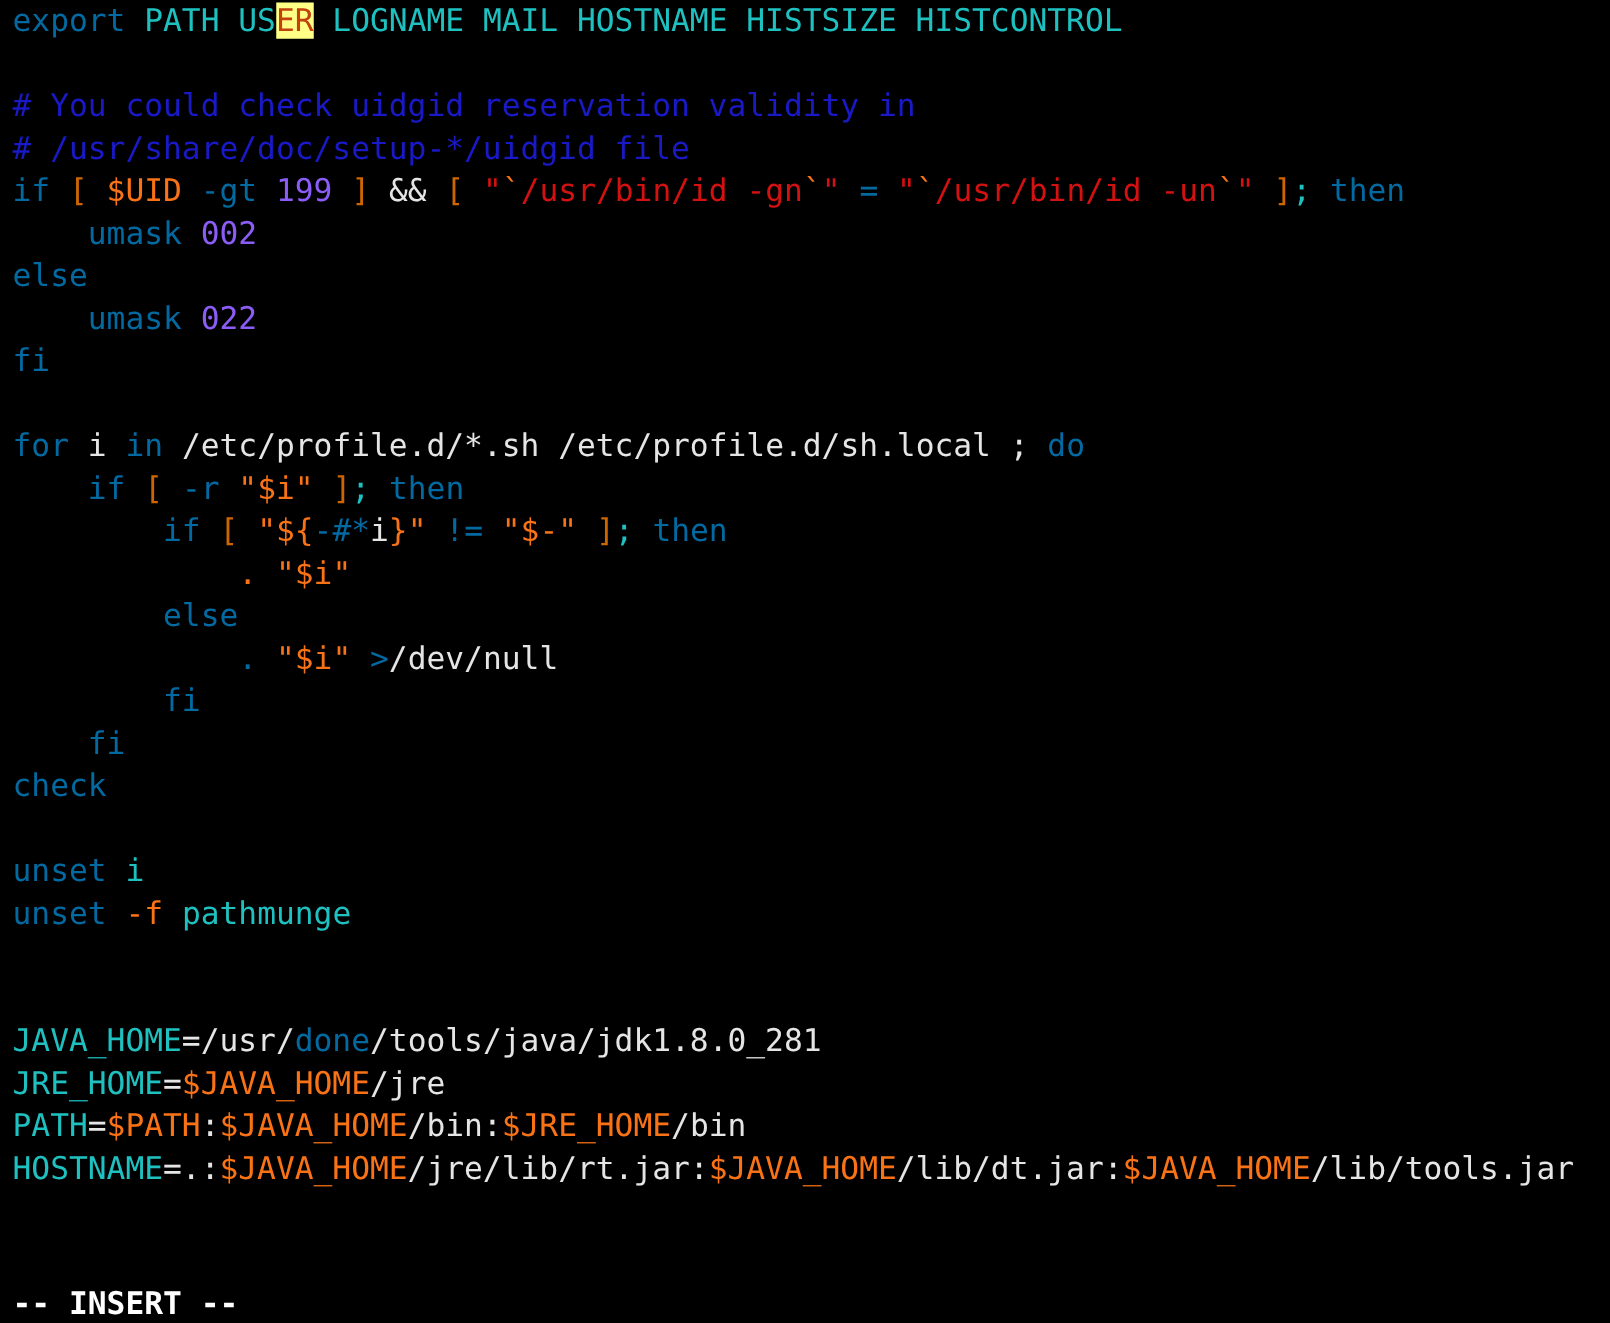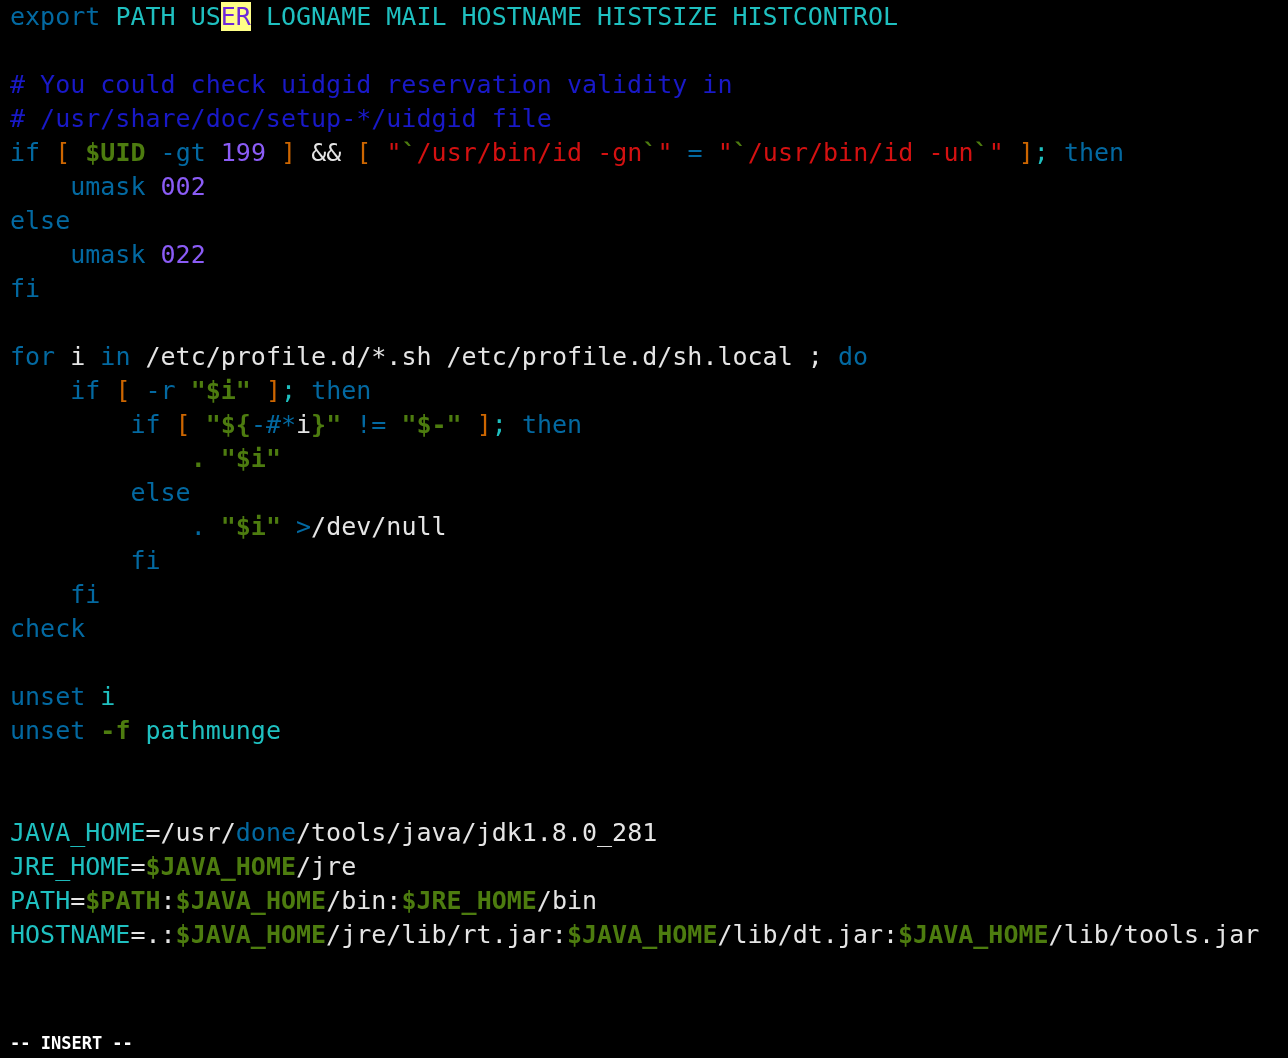--- a/index.html
+++ b/index.html
@@ -38,39 +38,39 @@
     box-sizing: border-box;
     color: #c5c8c6;
   }
   .statusline {
     position: absolute;
     left: 0;
     bottom: 0;
     width: 1136px;
     height: 30px;
     line-height: 30px;
-    font-size: 17px;
+    font-size: 25px;
     white-space: pre;
     padding-left: 10px;
     box-sizing: border-box;
     color: #ffffff;
     font-weight: bold;
   }
 
   
   .kw      { color: #0369a1; }           
   .cmt     { color: #1919c8; }           
   .ident   { color: #1fc0c0; }           
-  .var     { color: #4d7c0f; font-weight: bold; }           
+  .var     { color: #f97316; }           
   .str     { color: #d41111; }           
   .num     { color: #8b5cf6; }           
   .plain   { color: #c5c8c6; }           
   .op      { color: #cd6600; }           
   .white   { color: #e5e5e5; }
-  .search  { background: #ffff87; color: #6d28d9; }
+  .search  { background: #ffff87; color: #c2410c; }
   .cursor  { background: #c0c0c0; color: #000000; display: inline-block; width: 14.6px; height: 28px; vertical-align: -6px; }
 </style>
 </head>
 <body>
 
 <div id="terminal">
 
   <div class="buffer">
       <div class="line"><span class="kw">export</span><span class="plain"> </span><span class="ident">PATH US</span><span class="search">ER</span><span class="ident"> LOGNAME MAIL HOSTNAME HISTSIZE HISTCONTROL</span></div>
       <div class="line">&nbsp;</div>

